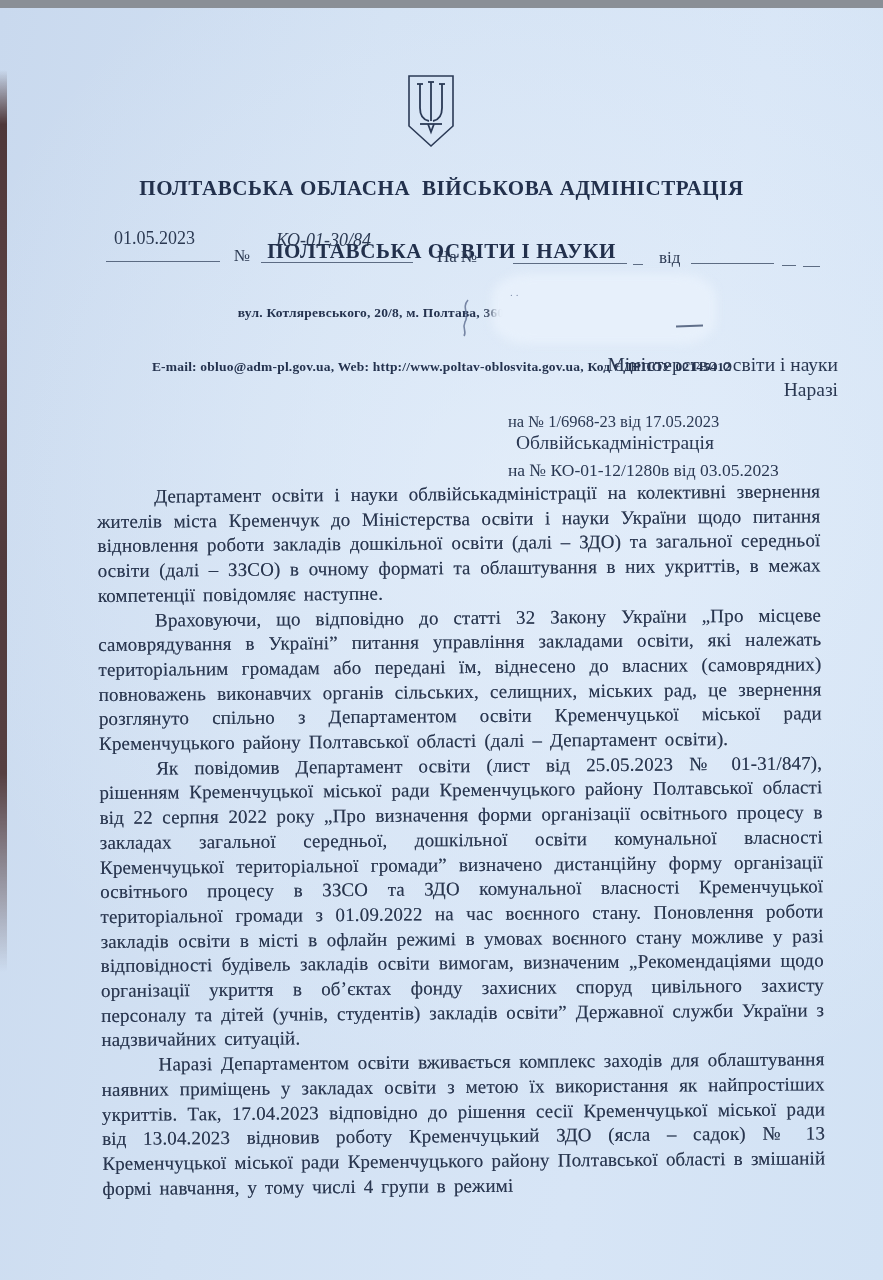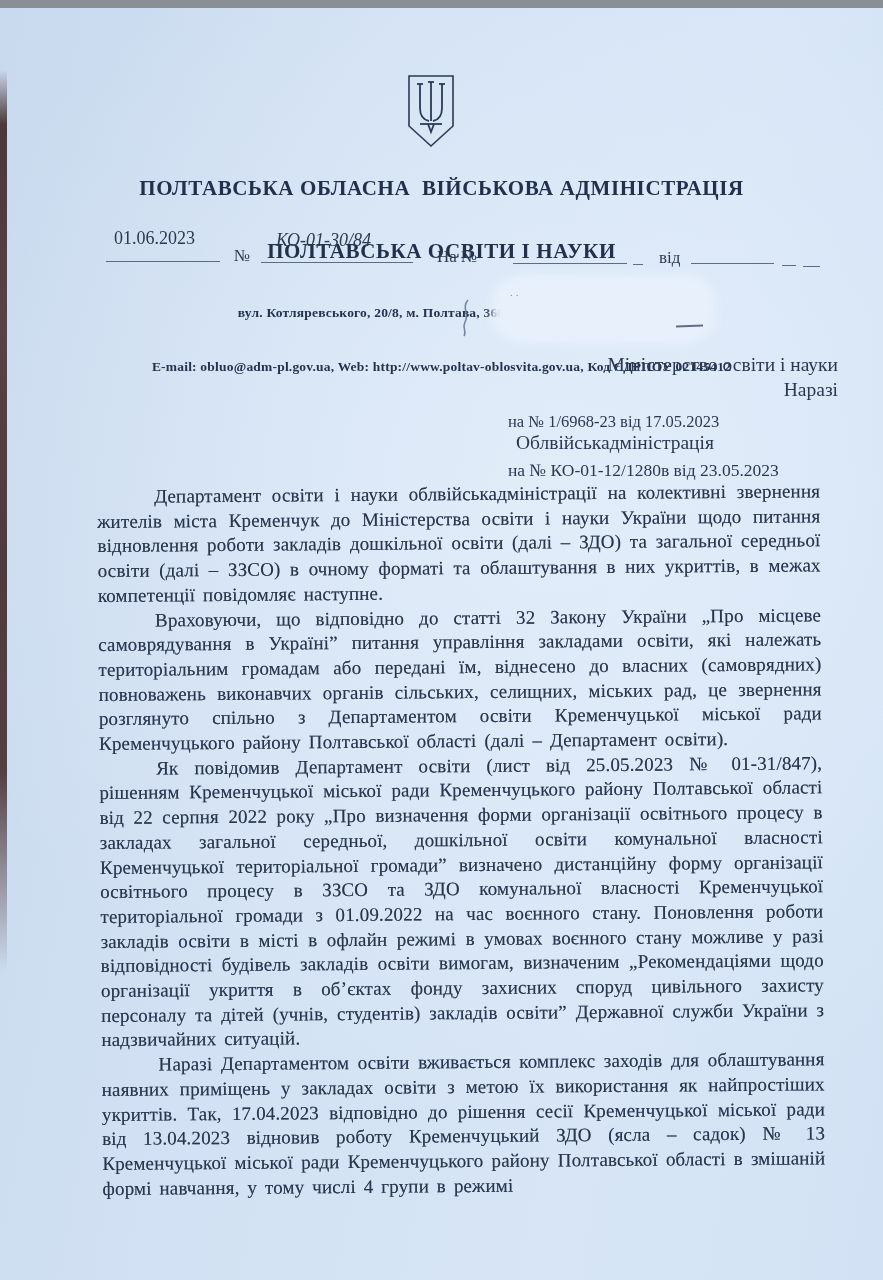--- a/index.html
+++ b/index.html
@@ -93,21 +93,21 @@
     </svg>
   </div>
 
   <div class="letterhead">
     <div class="org1">ПОЛТАВСЬКА ОБЛАСНА  ВІЙСЬКОВА АДМІНІСТРАЦІЯ</div>
     <div class="org2">ПОЛТАВСЬКА ОСВІТИ І НАУКИ</div>
     <div class="addr">вул. Котляревського, 20/8, м. Полтава, 36000, тел. (0532) 56-51-07</div>
     <div class="addr2">E-mail: obluo@adm-pl.gov.ua, Web: http://www.poltav-oblosvita.gov.ua, Код ЄДРПОУ 02145412</div>
   </div>
 
-  <div class="abs refline" style="left:114px;top:220px;">01.06.2023</div>
+  <div class="abs refline" style="left:114px;top:220px;">01.05.2023</div>
   <div class="abs u" style="left:106px;top:252px;width:114px;"></div>
   <div class="abs reflabel" style="left:234px;top:238px;">№</div>
   <div class="abs refline" style="left:276px;top:222px;font-style:italic;">КО-01-30/84</div>
   <div class="abs u" style="left:261px;top:253px;width:152px;"></div>
   <div class="abs reflabel" style="left:437px;top:239px;">На №</div>
   <div class="abs u" style="left:513px;top:254px;width:114px;"></div>
   <div class="abs u" style="left:633px;top:255px;width:10px;"></div>
   <div class="abs reflabel" style="left:659px;top:240px;">від</div>
   <div class="abs u" style="left:691px;top:254px;width:83px;"></div>
   <div class="abs u" style="left:782px;top:256px;width:14px;"></div>
@@ -120,21 +120,21 @@
       <path d="M10 2 C3 10 12 16 7 24 C4 30 9 34 6 38"></path>
     </svg>
   </div>
   <div class="ink-dots">..</div>
 
   <div class="recipient">
     <div class="rec-org">Міністерство освіти і науки</div>
     <div class="rec-org">Наразі</div>
     <div class="rec-ref1">на № 1/6968-23 від 17.05.2023</div>
     <div class="rec-org2">Облвійськадміністрація</div>
-    <div class="rec-ref2">на № КО-01-12/1280в від 23.05.2023</div>
+    <div class="rec-ref2">на № КО-01-12/1280в від 03.05.2023</div>
   </div>
 
   <div class="body-text">
     <p>Департамент освіти і науки облвійськадміністрації на колективні звернення жителів міста Кременчук до Міністерства освіти і науки України щодо питання відновлення роботи закладів дошкільної освіти (далі – ЗДО) та загальної середньої освіти (далі – ЗЗСО) в очному форматі та облаштування в них укриттів, в межах компетенції повідомляє наступне.</p>
     <p>Враховуючи, що відповідно до статті 32 Закону України „Про місцеве самоврядування в Україні” питання управління закладами освіти, які належать територіальним громадам або передані їм, віднесено до власних (самоврядних) повноважень виконавчих органів сільських, селищних, міських рад, це звернення розглянуто спільно з Департаментом освіти Кременчуцької міської ради Кременчуцького району Полтавської області (далі – Департамент освіти).</p>
     <p>Як повідомив Департамент освіти (лист від 25.05.2023 № 01-31/847), рішенням Кременчуцької міської ради Кременчуцького району Полтавської області від 22 серпня 2022 року „Про визначення форми організації освітнього процесу в закладах загальної середньої, дошкільної освіти комунальної власності Кременчуцької територіальної громади” визначено дистанційну форму організації освітнього процесу в ЗЗСО та ЗДО комунальної власності Кременчуцької територіальної громади з 01.09.2022 на час воєнного стану. Поновлення роботи закладів освіти в місті в офлайн режимі в умовах воєнного стану можливе у разі відповідності будівель закладів освіти вимогам, визначеним „Рекомендаціями щодо організації укриття в об’єктах фонду захисних споруд цивільного захисту персоналу та дітей (учнів, студентів) закладів освіти” Державної служби України з надзвичайних ситуацій.</p>
     <p>Наразі Департаментом освіти вживається комплекс заходів для облаштування наявних приміщень у закладах освіти з метою їх використання як найпростіших укриттів. Так, 17.04.2023 відповідно до рішення сесії Кременчуцької міської ради від 13.04.2023 відновив роботу Кременчуцький ЗДО (ясла – садок) № 13 Кременчуцької міської ради Кременчуцького району Полтавської області в змішаній формі навчання, у тому числі 4 групи в режимі</p>
   </div>
 
 </div>

